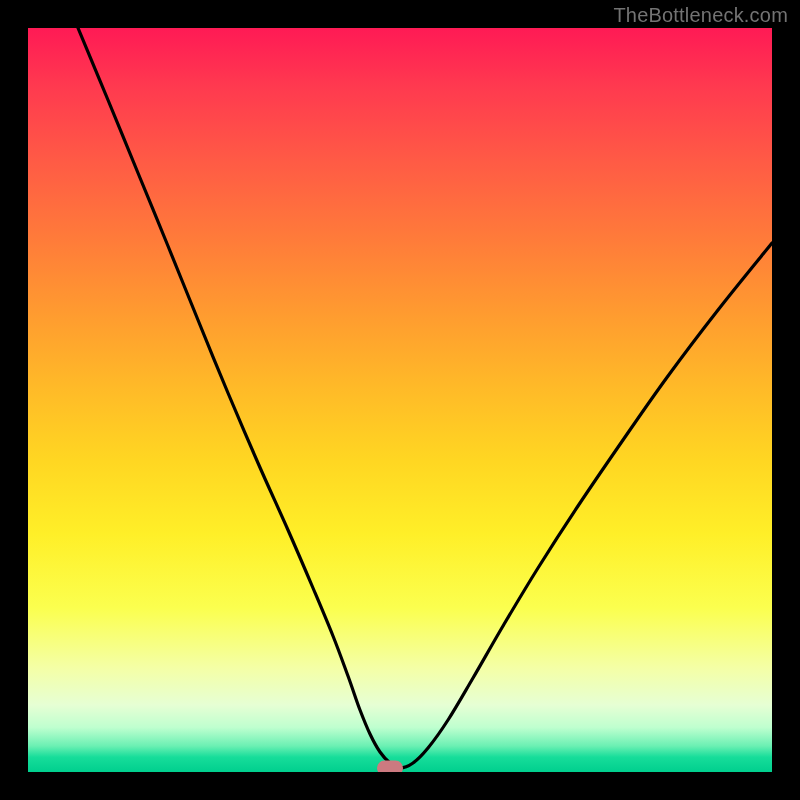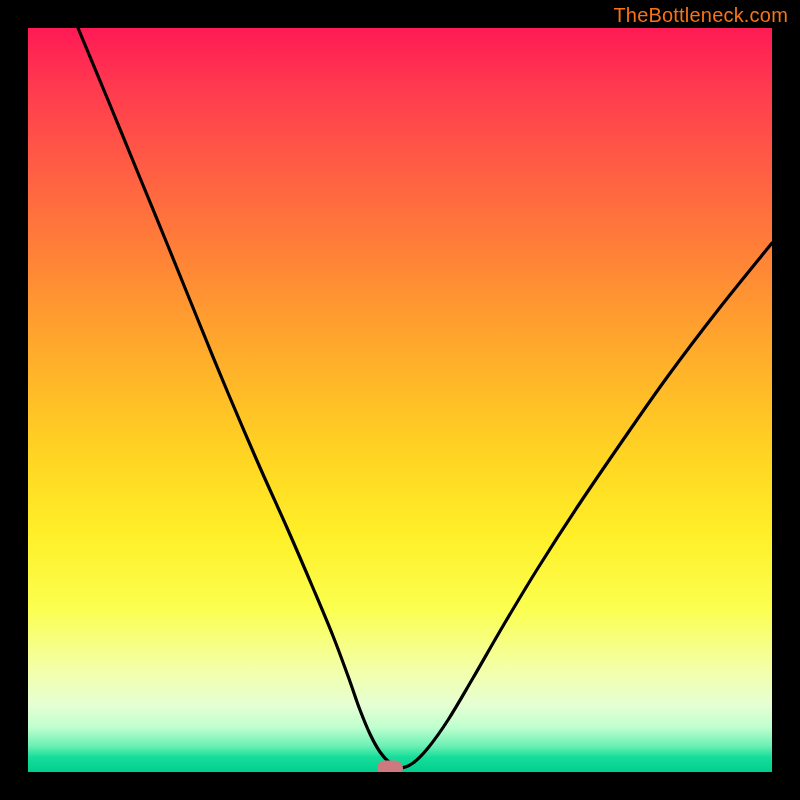--- a/index.html
+++ b/index.html
@@ -46,21 +46,21 @@
       #bfffcf 94%,
       #6bf0b3 96.5%,
       #17dd9a 98%,
       #00cf8e 100%
     );
   }
   .watermark {
     position: absolute;
     top: 4px;
     right: 12px;
-    color: #f97316;
+    color: #737373;
     font-size: 20px;
     font-weight: 400;
     letter-spacing: 0.2px;
     user-select: none;
   }
   .curve-svg {
     position: absolute;
     inset: 0;
   }
   .marker {

